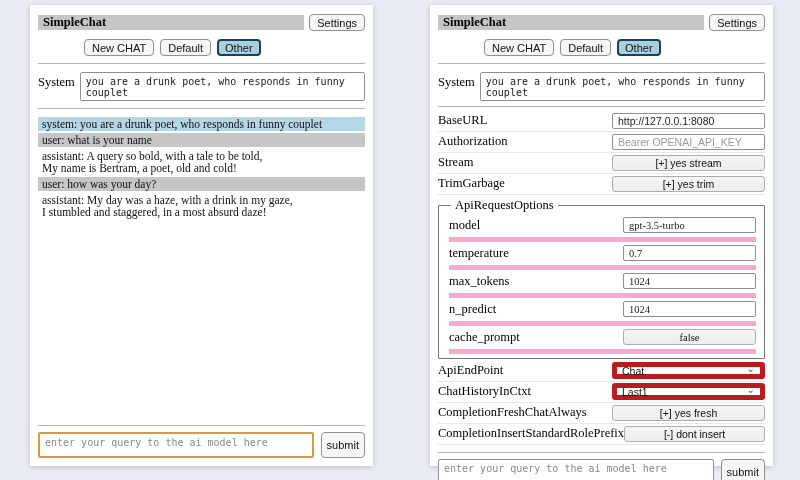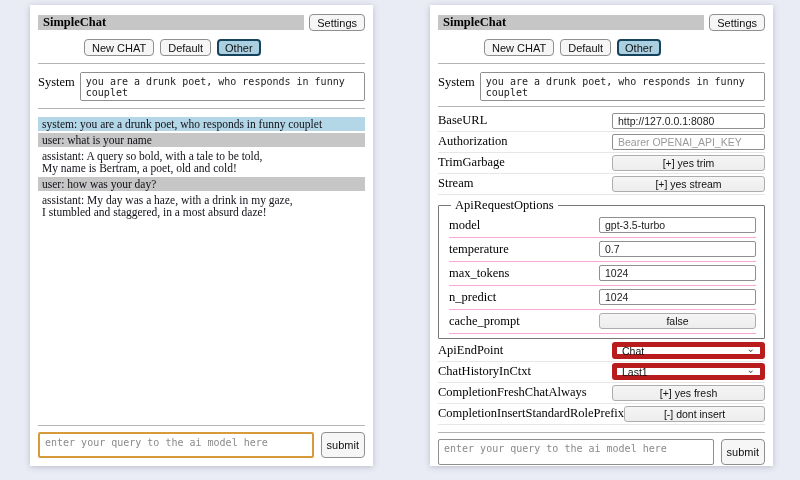--- a/index.html
+++ b/index.html
@@ -89,22 +89,22 @@
     border:5px solid #b91c1c; border-radius:3px; background:#fff; height:17px;
     display:flex; align-items:center; justify-content:space-between; padding:0 5px; color:#111;
     cursor:pointer;
   }
   .select .chev { color:#555; font-size:10px; line-height:6px; transform:translateY(-2px); }
 
   fieldset.aro {
     border:1px solid #777; border-radius:1px; margin:3px 0 2px 0; padding:1px 8px 4px 10px;
   }
   fieldset.aro legend { font-size:12.5px; padding:0 4px; margin-left:2px; }
-  fieldset.aro .srow { border-bottom:1px solid #f9a8d4; }
-  fieldset.aro .ctl { width:157px; }
+  fieldset.aro .srow { border-bottom:5px solid #f9a8d4; }
+  fieldset.aro .ctl { width:133px;font-family:Liberation Serif, serif; }
 </style>
 </head>
 <body>
 
 <div class="panel" id="left-panel">
   <div class="title-row">
     <div class="title-strip">SimpleChat</div>
     <button class="btn">Settings</button>
   </div>
   <div class="chat-tabs">
@@ -155,26 +155,26 @@
 
   <div class="srow">
     <span class="label">BaseURL</span>
     <input class="ctl" spellcheck="false" value="http://127.0.0.1:8080" style="">
   </div>
   <div class="srow">
     <span class="label">Authorization</span>
     <input class="ctl" spellcheck="false" placeholder="Bearer OPENAI_API_KEY" style="">
   </div>
   <div class="srow">
+    <span class="label">Stream</span>
+    <button class="ctl">[+] yes stream</button>
+  </div>
+  <div class="srow">
     <span class="label">TrimGarbage</span>
     <button class="ctl">[+] yes trim</button>
-  </div>
-  <div class="srow">
-    <span class="label">Stream</span>
-    <button class="ctl">[+] yes stream</button>
   </div>
 
   <fieldset class="aro">
     <legend>ApiRequestOptions</legend>
     <div class="srow">
       <span class="label">model</span>
       <input class="ctl" spellcheck="false" value="gpt-3.5-turbo" style="">
     </div>
     <div class="srow">
       <span class="label">temperature</span>

